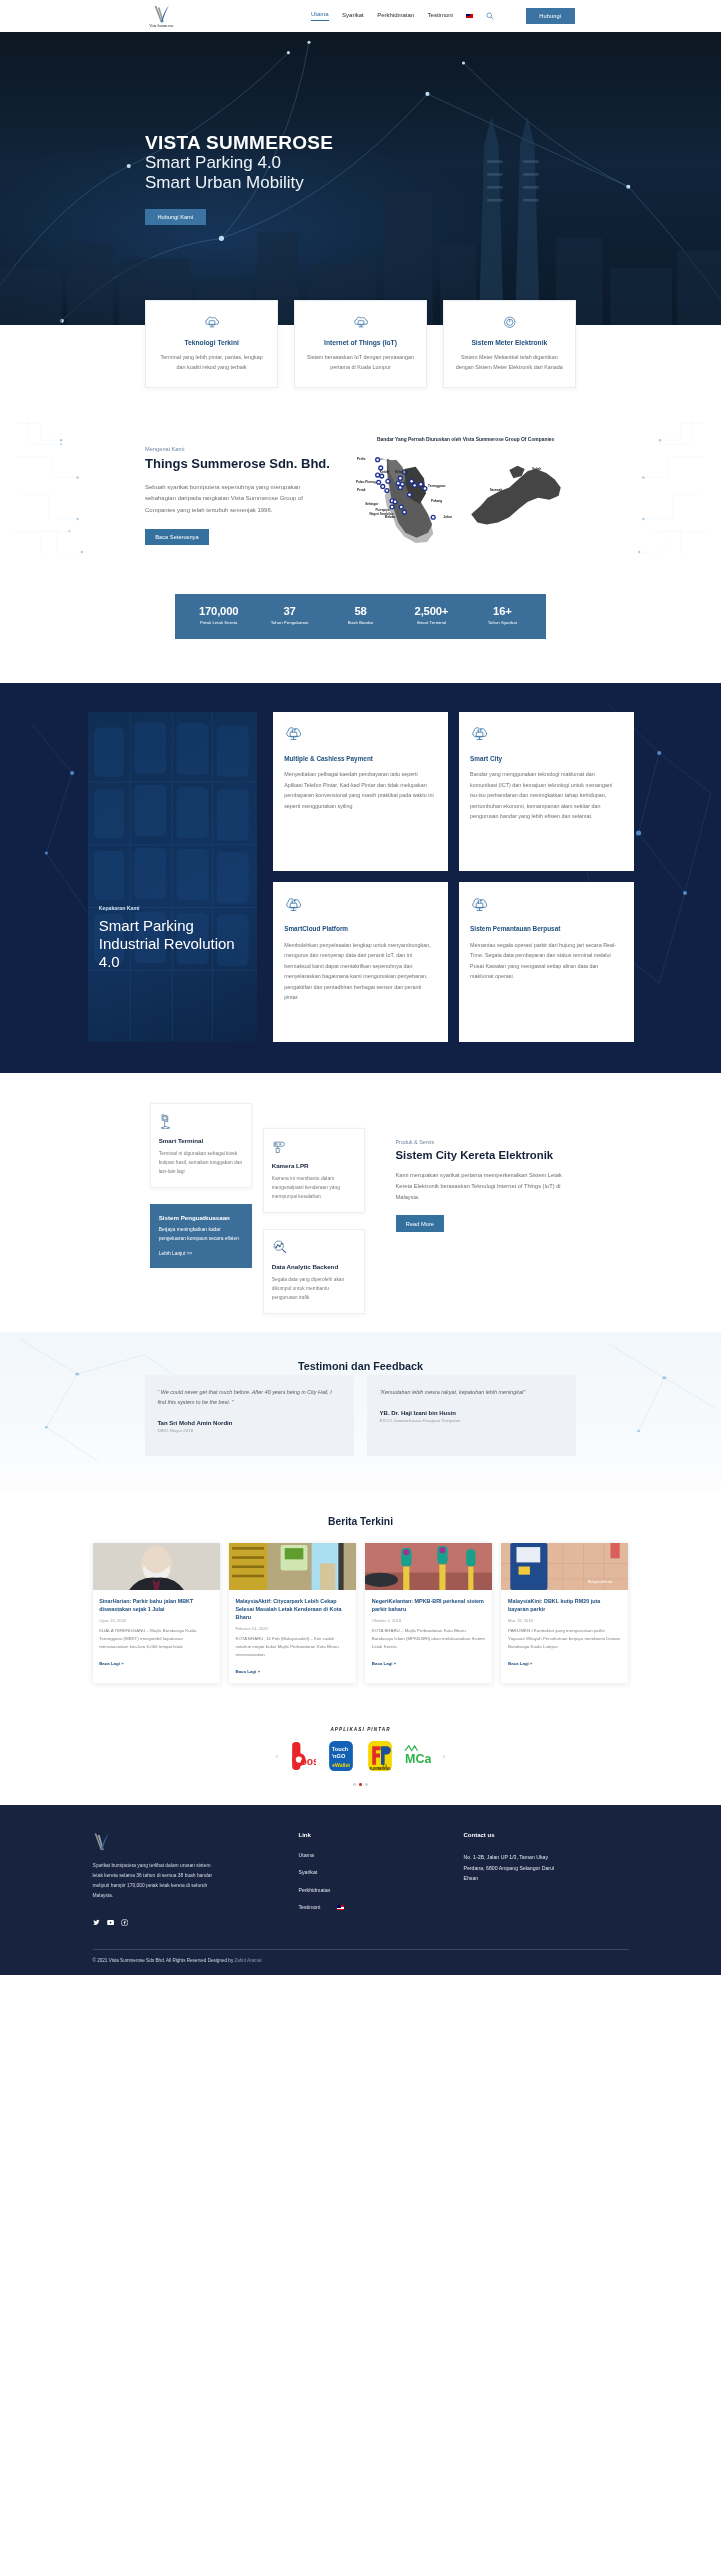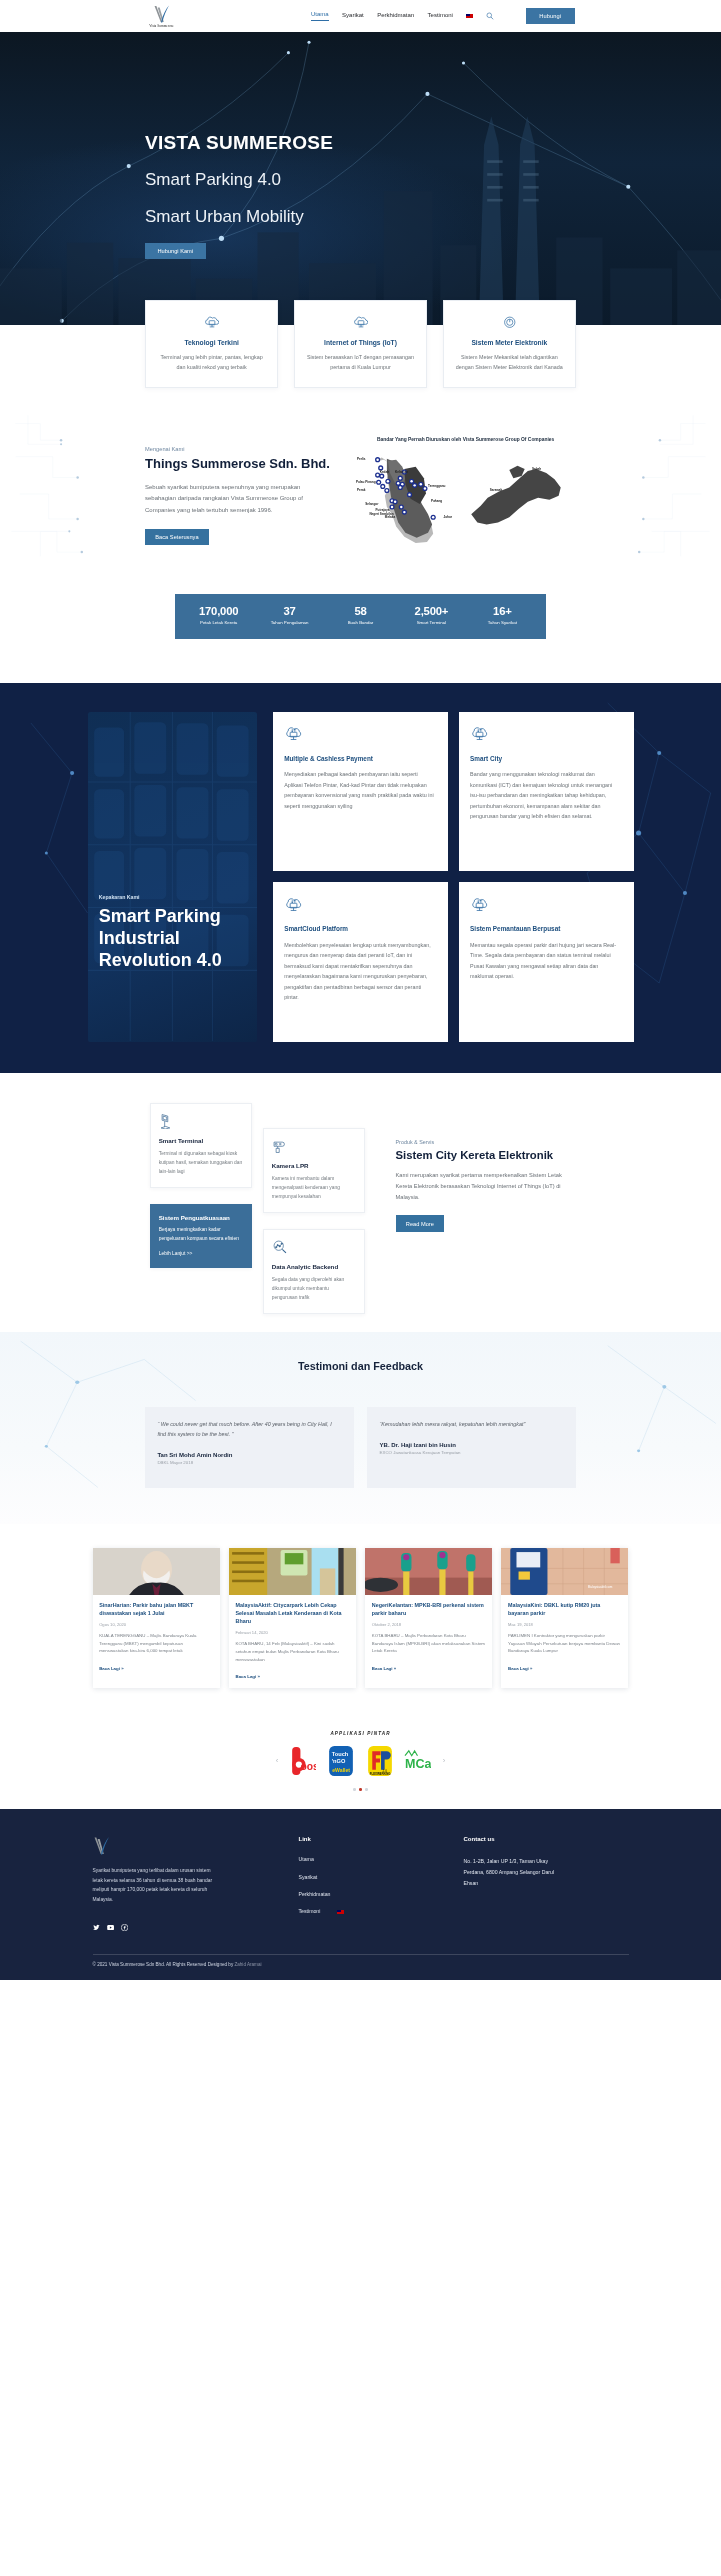--- a/index.html
+++ b/index.html
@@ -100,21 +100,21 @@
     font-weight: bold;
     color: #fff;
     letter-spacing: 0.3px;
     line-height: 1.05;
   }
   .hero-sub {
     font-size: 17px;
     font-weight: 300;
     color: #eef3f8;
     line-height: 1.18;
-    margin-top: 17px;
+    margin-top: 0;
   }
   .hero-btn {
     margin-top: 15.5px;
     display: inline-block;
     background: #3b74a3;
     color: #fff;
     font-size: 5.7px;
     padding: 5.2px 12.4px;
     border: none;
     cursor: pointer;
@@ -186,21 +186,21 @@
   }
   .dark-inner { position: relative; z-index: 3; margin: 0 auto; width: 546px; display: flex; gap: 0; }
   .park-photo {
     width: 170px; height: 330px; border-radius: 2.6px;
     position: relative; overflow: hidden;
     background: linear-gradient(160deg,#0f2e54,#123461 60%,#0d2547);
   }
   .park-photo .cars { position: absolute; inset: 0; opacity: .45; }
   .park-cap { position: absolute; left: 11.3px; bottom: 70px; z-index: 4; }
   .park-eyebrow { font-size: 5.2px; color: #cfe0f0; font-weight: bold; margin-bottom: 5.2px; }
-  .park-h { font-size: 18px; font-weight: bold; color: #fff; line-height: 1.22; }
+  .park-h { font-size: 15px; font-weight: normal; color: #fff; line-height: 1.22; }
   .cards-grid {
     margin-left: 15.5px; width: 361px;
     display: grid; grid-template-columns: 1fr 1fr; gap: 11.3px;
   }
   .wcard {
     background: #fff; padding: 12.4px 11.3px 13.4px; min-height: 159px;
   }
   .wcard-icon { height: 19.6px; margin-bottom: 11.3px; }
   .wcard-h { font-size: 6.4px; font-weight: bold; color: #1d4e7e; margin-bottom: 7.2px; }
   .wcard-p { font-size: 5.4px; color: #6c7277; line-height: 1.95; }
@@ -228,21 +228,21 @@
   .prod-p { font-size: 5.7px; color: #6a7076; line-height: 1.9; }
 
   
   .testi-sec {
     position: relative; overflow: hidden;
     background: linear-gradient(180deg,#f2f7fb 0%, #f7fafc 60%, #fdfdfe 100%);
     padding: 28px 0 36px;
   }
   .testi-h {
     text-align: center; font-size: 10.8px; font-weight: bold; color: #16233c;
-    margin-bottom: 35px; position: relative; z-index: 3;
+    margin-bottom: 3px; position: relative; z-index: 3;
   }
   .testi-row { position: relative; z-index: 3; margin: 0 auto; width: 431px; display: flex; gap: 13.4px; }
   .tcard { width: 209px; background: #eef1f6; padding: 13.4px 12.4px 15.5px; min-height: 81px; }
   .tquote { font-size: 5.4px; color: #5a6068; font-style: italic; line-height: 1.8; }
   .tname { margin-top: 12.4px; font-size: 6px; font-weight: bold; color: #15233b; }
   .trole { font-size: 4.4px; color: #9aa0a8; margin-top: 2.1px; }
 
   
   .news-sec { background: #fff; padding: 24px 0 20.6px; }
   .news-h { text-align: center; font-size: 10.3px; font-weight: bold; color: #16233c; margin-bottom: 16.5px; }
@@ -782,20 +782,21 @@
       </div>
       <div class="tcard">
         <div class="tquote">“Kemudahan lebih mesra rakyat, kepatuhan lebih meningkat”</div>
         <div class="tname">YB. Dr. Haji Izani bin Husin</div>
         <div class="trole">EXCO Jawatankuasa Kerajaan Tempatan</div>
       </div>
     </div>
   </div>
 
   <div class="news-sec">
+    <div class="news-h">Berita Terkini</div>
     <div class="news-row">
 
       <div class="ncard">
         <div class="nimg">
           <svg viewBox="0 0 246 92" preserveAspectRatio="none" width="100%" height="100%">
             <rect width="246" height="92" fill="#d8d3cb"></rect>
             <ellipse cx="123" cy="42" rx="30" ry="36" fill="#e8d9c8"></ellipse>
             <path d="M98 44 q25 30 50 0 q6 26 -25 30 q-31 -4 -25 -30Z" fill="#f2f0ee"></path>
             <path d="M70 92 q20 -28 53 -24 q33 -4 53 24Z" fill="#23252c"></path>
             <path d="M115 70 l8 8 l8 -8 l-4 22 l-8 0Z" fill="#6b1f3a"></path>

